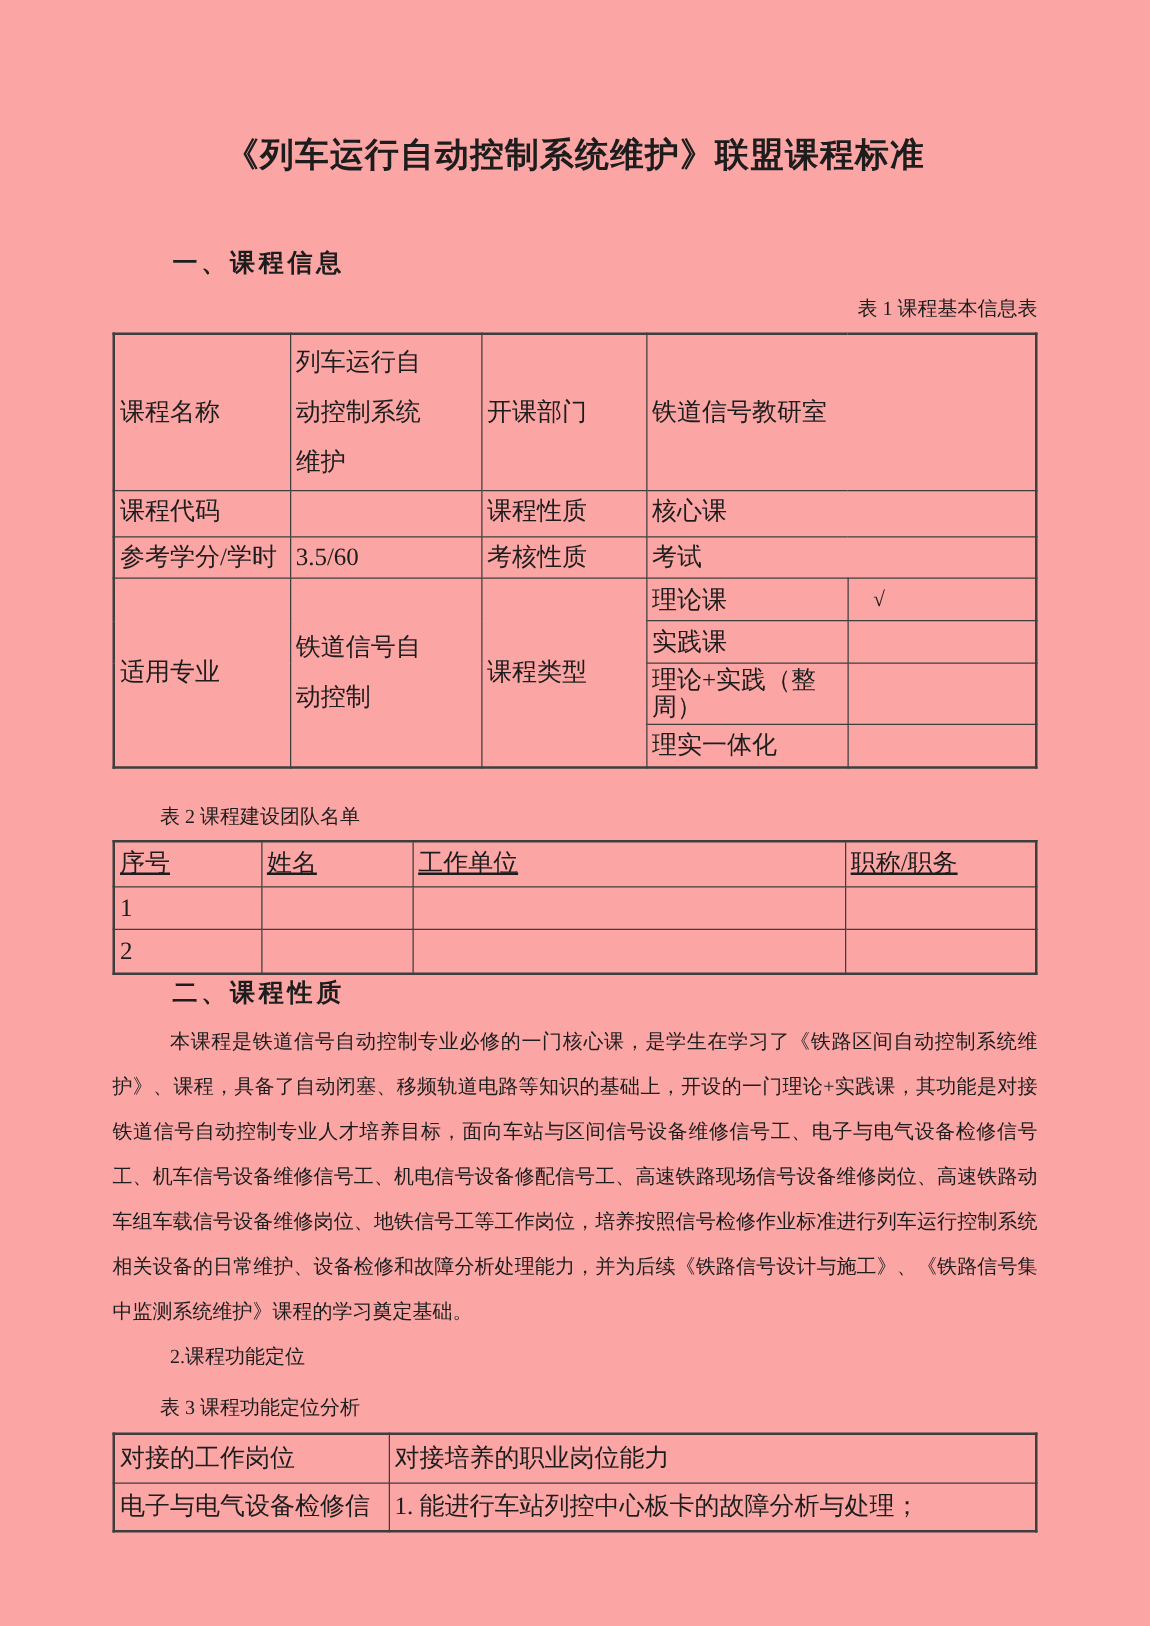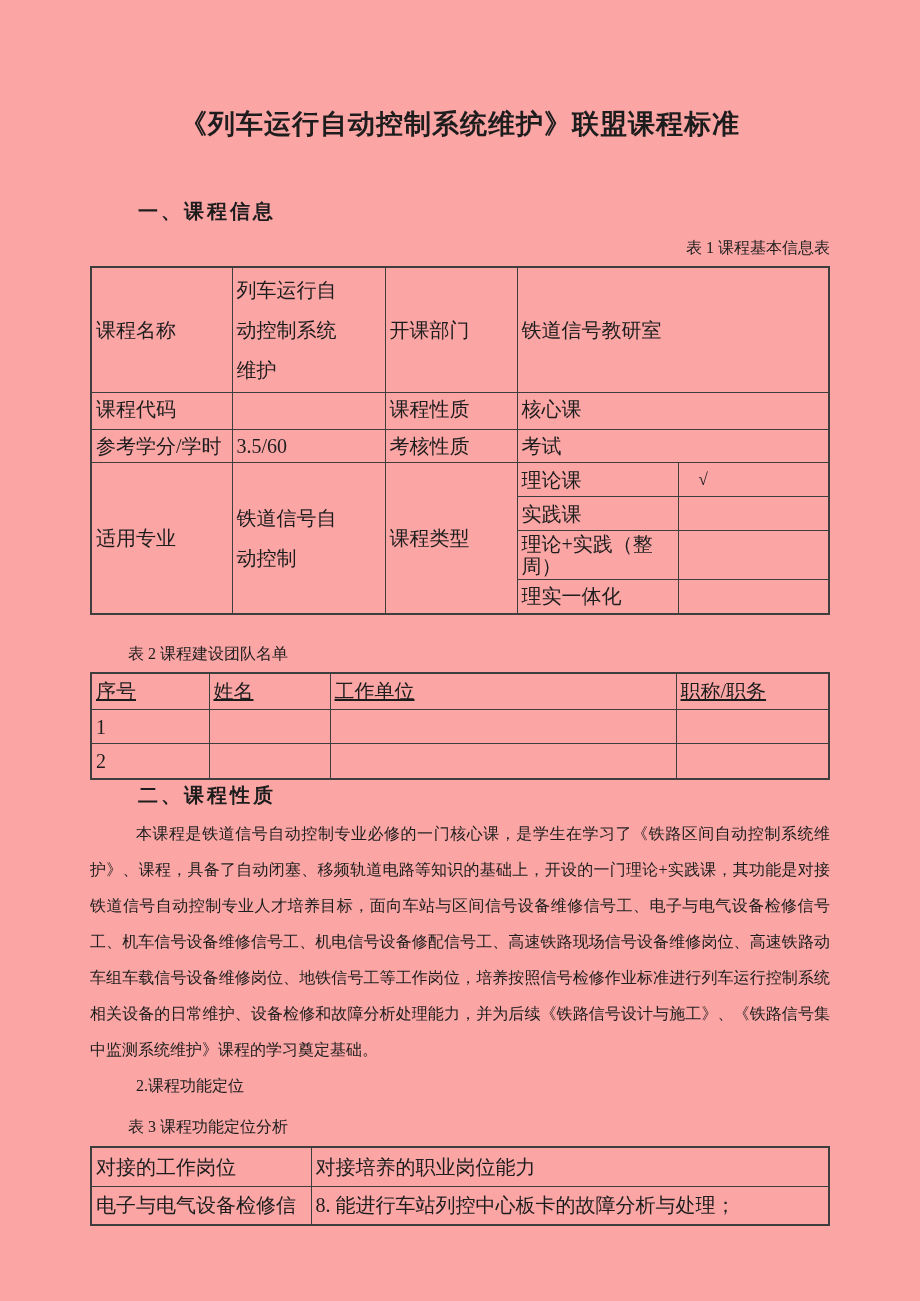--- a/index.html
+++ b/index.html
@@ -195,18 +195,18 @@
       <col style="width:220px">
         <col style="width:518px">
     </colgroup>
     <tbody>
         <tr class="rh">
       <td>对接的工作岗位</td>
       <td>对接培养的职业岗位能力</td>
     </tr>
     <tr class="rd">
       <td>电子与电气设备检修信</td>
-      <td>8. 能进行车站列控中心板卡的故障分析与处理；</td>
+      <td>1. 能进行车站列控中心板卡的故障分析与处理；</td>
     </tr>
   </tbody>
     </table>
 
 </div>
 
 </body></html>

